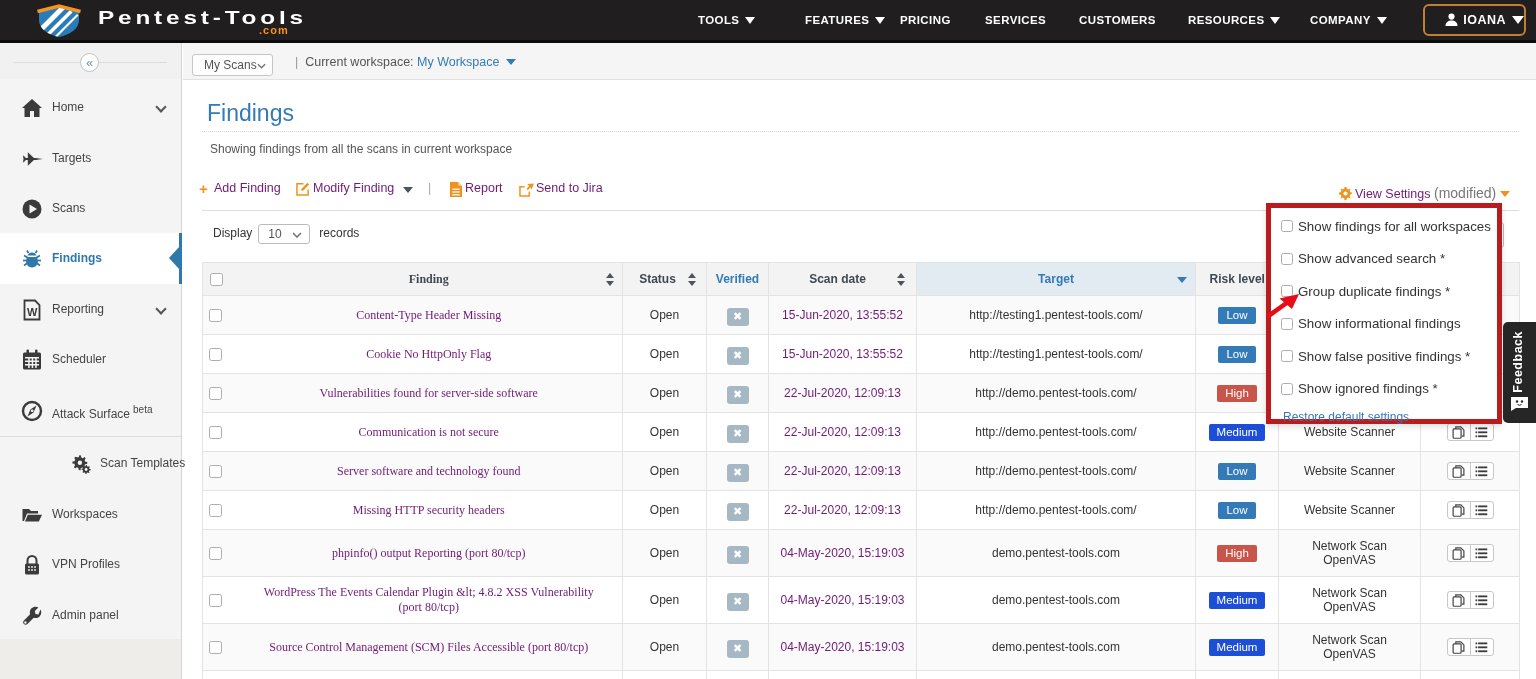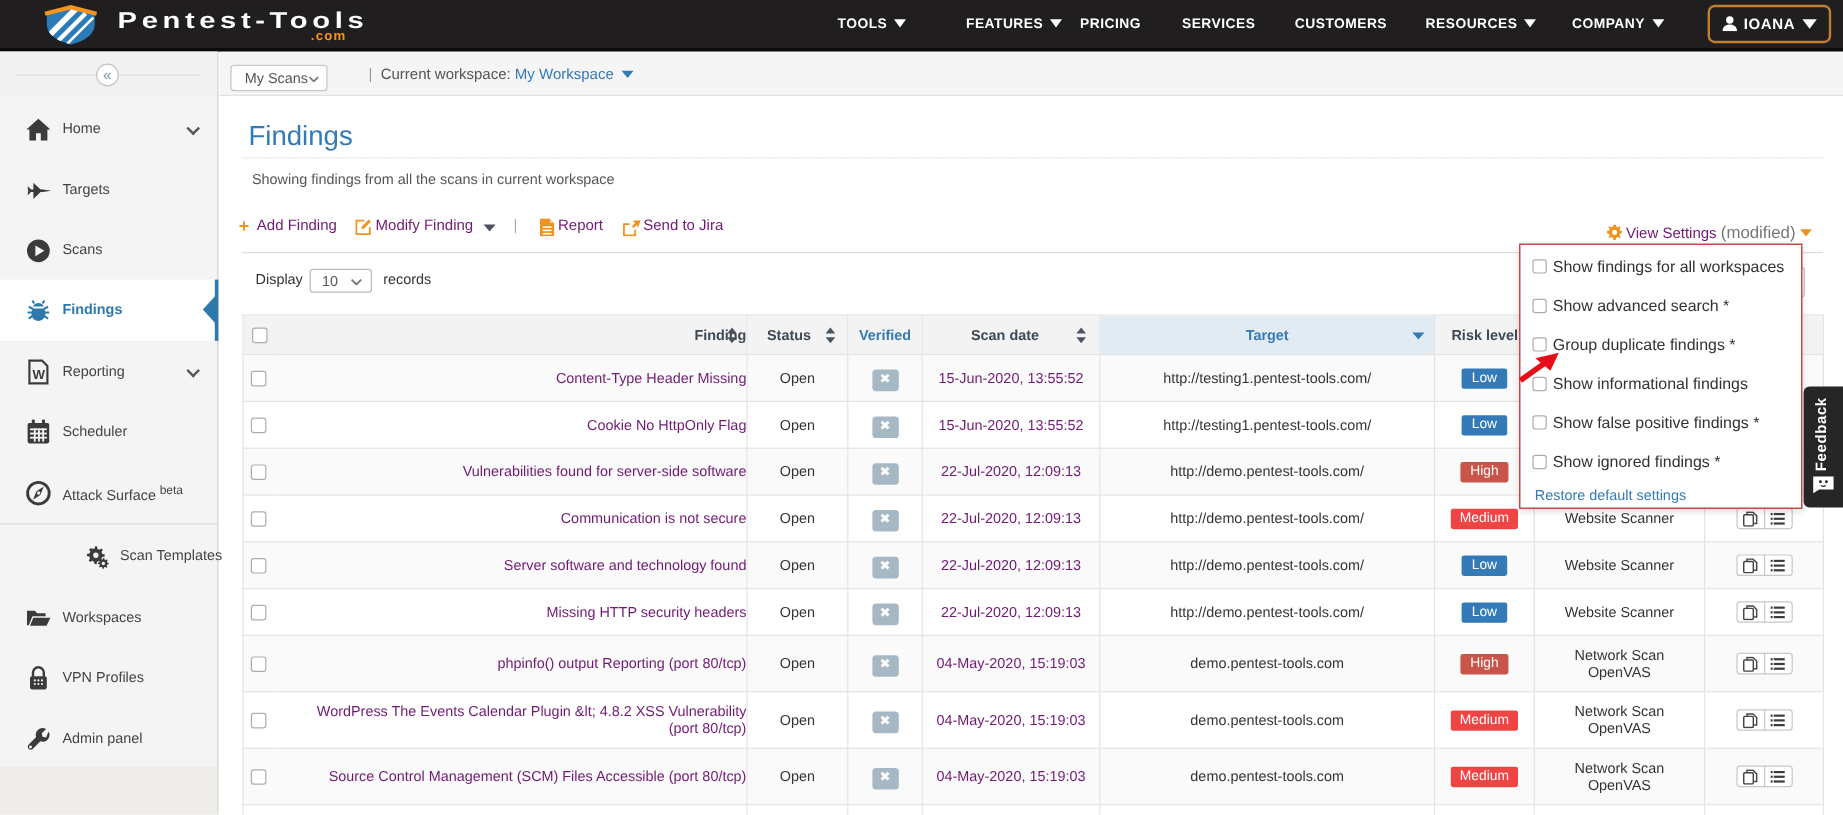--- a/index.html
+++ b/index.html
@@ -5,79 +5,79 @@
 * { margin:0; padding:0; box-sizing:border-box; }
 html,body { width:1536px; height:679px; overflow:hidden; font-family:"Liberation Sans",sans-serif; background:#fff; }
 body { position:relative; }
 
 #topbar { position:absolute; left:0; top:0; width:1536px; height:43px; background:#201e1e; border-bottom:3px solid #0b0b0b; }
 #logo { position:absolute; left:32px; top:3px; }
 #brand { position:absolute; left:98px; top:7px; color:#fff; font-size:19px; font-weight:bold; letter-spacing:3px; transform:scaleX(1.28); transform-origin:0 0; }
 #brandcom { position:absolute; left:259px; top:24px; color:#f7941d; font-size:11px; font-weight:bold; letter-spacing:1px; }
 .nav-item { position:absolute; top:14px; color:#fff; font-size:11.5px; font-weight:bold; letter-spacing:0.4px; white-space:nowrap; }
 .caret-w { display:inline-block; width:0; height:0; border-left:5px solid transparent; border-right:5px solid transparent; border-top:7px solid #fff; margin-left:6px; }
-#userbtn { position:absolute; left:1423px; top:4px; width:103px; height:32px; border:2px solid #c07f35; border-radius:6px; color:#fff; font-size:12.5px; font-weight:bold; letter-spacing:0.5px; text-align:center; line-height:28px; }
+#userbtn { position:absolute; left:1423px; top:4px; width:103px; height:32px; border:2px solid #c07f35; border-radius:6px; color:#fff; font-size:12.5px; font-weight:bold; letter-spacing:0.5px; text-align:right; line-height:28px; }
 
 #sidebar { position:absolute; left:0; top:43px; width:182px; height:636px; background:#f4f4f4; border-right:1px solid #d4d4d4; }
 #topstrip { position:absolute; left:0; top:0; width:181px; height:36px; background:#f1f1f1; }
 #collapse-line { position:absolute; left:14px; top:19px; width:153px; height:1px; background:#dcdcdc; }
 #collapse-btn { position:absolute; left:80px; top:10px; width:19px; height:19px; border:1px solid #c3c3c3; border-radius:50%; background:#fff; color:#7d96ab; font-size:13px; text-align:center; line-height:17px; }
 .sb-item { position:absolute; left:0; width:181px; height:50px; }
 .sb-icon { position:absolute; left:21px; top:15px; width:22px; height:22px; }
 .sb-label { position:absolute; left:52px; top:0; height:50px; line-height:50px; font-size:12px; color:#444; white-space:nowrap; }
 .sb-chev { position:absolute; left:157px; top:21px; width:8px; height:8px; border-right:2px solid #555; border-bottom:2px solid #555; transform:rotate(45deg); }
 #findings-active { position:absolute; left:0; top:190px; width:181px; height:51px; background:#fff; }
 #findings-bar { position:absolute; left:179px; top:233px; width:3px; height:51px; background:#2e79a9; }
 #findings-tri { position:absolute; left:169px; top:246px; width:0; height:0; border-top:12.5px solid transparent; border-bottom:12.5px solid transparent; border-right:11px solid #2e79a9; }
 #sb-sep { position:absolute; left:0; top:393px; width:181px; height:1px; background:#ddd; }
 #sb-bottom { position:absolute; left:0; top:596px; width:181px; height:40px; background:#eeede9; }
 .beta { font-size:10px; color:#444; vertical-align:super; margin-left:3px; }
 
 #wsbar { position:absolute; left:183px; top:43px; width:1353px; height:37px; background:#f5f5f5; border-bottom:1px solid #e2e2e2; }
 #myscans { position:absolute; left:9px; top:11px; width:81px; height:22px; border:1px solid #c6c6c6; border-radius:3px; background:#fdfdfd; font-size:12px; color:#555; line-height:20px; padding-left:11px; white-space:nowrap; }
-#wslabel { position:absolute; left:112px; top:12px; font-size:12.5px; color:#555;margin-left:12px; }
+#wslabel { position:absolute; left:112px; top:12px; font-size:12.5px; color:#555; }
 
 #heading { position:absolute; left:207px; top:100px; font-size:23px; color:#337ab7; }
 #heading-hr { position:absolute; left:202px; top:131px; width:1317px; height:0; border-top:1px dotted #d8d8d8; }
 #subtitle { position:absolute; left:210px; top:142px; font-size:12px; color:#555; }
 #actions { position:absolute; left:199px; top:181px; height:18px; font-size:12.5px; color:#337ab7; white-space:nowrap; }
 .ai { position:absolute; top:0; }
 #viewsettings { position:absolute; left:1339px; top:185px; font-size:12.5px; color:#337ab7; white-space:nowrap; }
 
 #panel { position:absolute; left:202px; top:210px; width:1317px; border-top:1px solid #ddd; }
 #lengthrow { position:absolute; left:213px; top:226px; font-size:12px; color:#333; }
 #lensel { display:inline-block; width:52px; height:20px; border:1px solid #bbb; border-radius:3px; color:#555; font-size:12px; padding-left:9px; line-height:18px; margin:0 9px 0 6px; background:#fff; vertical-align:-4px; position:relative; top:-3px; }
 #searchsliver { position:absolute; left:1434px; top:222px; width:70px; height:26px; border:1px solid #bbb; border-radius:3px; background:#fff; }
 table { border-collapse:collapse; table-layout:fixed; position:absolute; left:202px; top:262px; width:1317px; font-size:12px; color:#333; }
 th,td { border:1px solid #e3e3e3; overflow:hidden; }
 th { height:33px; background:#f3f3f3; color:#3f4953; font-weight:bold; font-size:12px; position:relative; }
 td { height:39px; text-align:center; }
 tr.odd td { background:#fafafa; }
 td:first-child { border-right:none; }
 td:nth-child(2) { border-left:none; }
 a.lnk { color:#701a75; text-decoration:none; }
-.findcell { text-align:right; padding-left:7px; }
+.findcell { text-align:center; padding-left:7px;font-family:Liberation Serif, serif; }
 .badge { display:inline-block; padding:2px 8px 3px; border-radius:2px; color:#fff; font-size:11.5px; }
 .b-low { background:#337ab7; }
 .b-high { background:#c9544a; }
-.b-med { background:#ef4444; }
+.b-med { background:#1d4ed8; }
 .vbtn { display:inline-block; width:22px; height:18px; background:#a6b8c3; border-radius:3px; color:#fff; font-size:11px; line-height:17px; vertical-align:-4px; }
 .abtn { display:inline-block; width:24px; height:18px; border:1px solid #c8c8c8; background:#fff; vertical-align:middle; }
 .abtn.l { border-radius:3px 0 0 3px; }
 .abtn.r { border-radius:0 3px 3px 0; margin-left:-1px; }
 .cb { display:inline-block; width:13px; height:13px; border:1px solid #adadad; border-radius:2.5px; background:#fff; vertical-align:middle; }
 .caret-b { display:inline-block; width:0; height:0; border-left:5px solid transparent; border-right:5px solid transparent; border-top:6px solid #337ab7; vertical-align:1px; margin-left:3px; }
 .caret-d { display:inline-block; width:0; height:0; border-left:5px solid transparent; border-right:5px solid transparent; border-top:6px solid #4a5560; vertical-align:1px; margin-left:4px; }
 .caret-o { display:inline-block; width:0; height:0; border-left:5px solid transparent; border-right:5px solid transparent; border-top:6px solid #f0931e; vertical-align:1px; margin-left:4px; }
 .caret-t { width:0; height:0; border-left:5px solid transparent; border-right:5px solid transparent; border-top:6px solid #337ab7; position:absolute; right:8px; top:14px; }
 .sorticon { display:inline-block; width:9px; height:13px; position:absolute; right:7px; top:10px; }
 .sorticon:before { content:""; position:absolute; left:0; top:0; border-left:4.5px solid transparent; border-right:4.5px solid transparent; border-bottom:5.5px solid #4a5560; }
 .sorticon:after { content:""; position:absolute; left:0; bottom:0; border-left:4.5px solid transparent; border-right:4.5px solid transparent; border-top:5.5px solid #4a5560; }
 
-#vsdrop { position:absolute; left:1266px; top:203px; width:236px; height:221px; background:#fff; border:1px solid #b91c1c; box-shadow:0 3px 6px rgba(0,0,0,0.12); z-index:50; }
+#vsdrop { position:absolute; left:1266px; top:203px; width:236px; height:221px; background:#fff; border:5px solid #b91c1c; box-shadow:0 3px 6px rgba(0,0,0,0.12); z-index:50; }
 .vs-item { height:32.5px; display:flex; align-items:center; padding-left:10px; font-size:13.3px; color:#333; white-space:nowrap; }
 .vs-item .cb { margin-right:5px; width:12px; height:12px; }
 #restore { padding-left:12px; font-size:12px; color:#337ab7; margin-top:5px; }
 #redarrow { position:absolute; left:1263px; top:290px; z-index:60; }
 
 #feedback { position:absolute; left:1503px; top:322px; width:33px; height:101px; background:#262626; border-radius:5px 0 0 5px; z-index:70; }
 #fbtext { position:absolute; left:8px; top:9px; color:#fff; font-size:12.5px; font-weight:bold; writing-mode:vertical-rl; transform:rotate(180deg); letter-spacing:0.5px; }
 </style>
 </head>
 <body>

